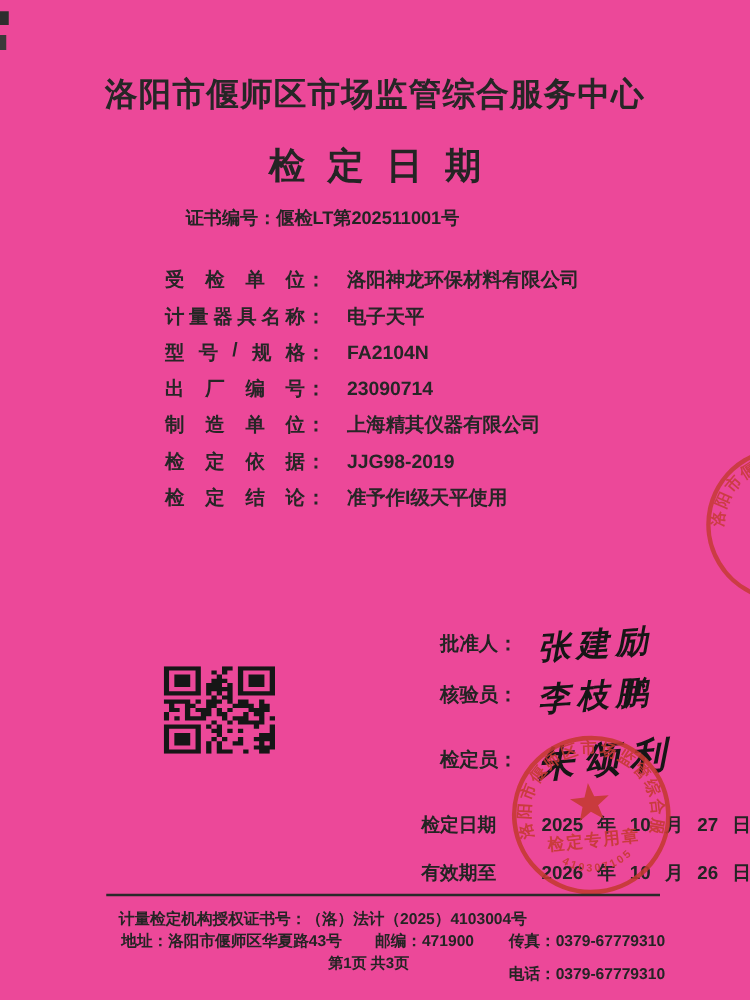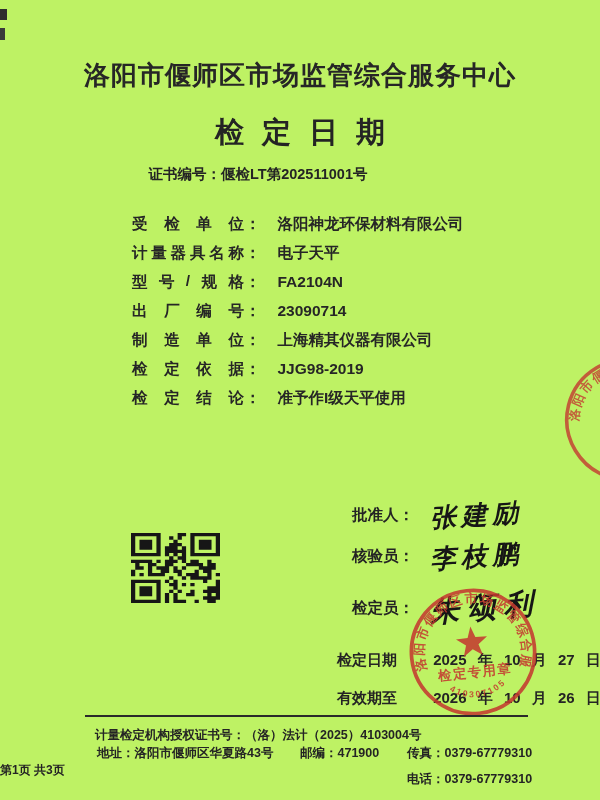--- a/index.html
+++ b/index.html
@@ -1,17 +1,17 @@
 <!DOCTYPE html>
 <html><head>
 <meta charset="utf-8">
 <style>
   html,body{margin:0;padding:0;background:#ffffff;}
   .page{
-    position:relative;width:600px;height:800px;background:#bef264;overflow:hidden;
+    position:relative;width:600px;height:800px;background:#ec4899;overflow:hidden;
     font-family:"Liberation Sans",sans-serif;color:#1b1b1b;
   }
   .abs{position:absolute;}
   
   .org-name{
     left:0;right:0;top:58px;text-align:center;
     font-size:26px;font-weight:bold;letter-spacing:1px;color:#262626;
   }
   .doc-title{
     left:0;right:0;top:113px;text-align:center;
@@ -42,21 +42,21 @@
   .drow{position:absolute;left:0;white-space:nowrap;font-weight:bold;font-size:15px;color:#242424;}
   .drow .dlabel{margin-right:32px;}
   .drow .dval{word-spacing:7px;}
   
   .rule{left:85px;top:715px;width:443px;height:2px;background:#2a2a2a;}
   .f1l{left:95px;top:727px;font-size:12.5px;font-weight:bold;white-space:nowrap;color:#242424;}
   .f1r{left:407px;top:771px;font-size:12.5px;font-weight:bold;white-space:nowrap;color:#242424;}
   .f2a{left:97px;top:745px;font-size:12.5px;font-weight:bold;white-space:nowrap;color:#242424;}
   .f2b{left:300px;top:745px;font-size:12.5px;font-weight:bold;white-space:nowrap;color:#242424;}
   .f2c{left:407px;top:745px;font-size:12.5px;font-weight:bold;white-space:nowrap;color:#242424;}
-  .pageinfo{left:0;right:10px;top:762px;text-align:left;font-size:12px;font-weight:bold;color:#242424;}
+  .pageinfo{left:0;right:10px;top:762px;text-align:center;font-size:12px;font-weight:bold;color:#242424;}
   
   .qr{left:131px;top:533px;width:89px;height:70px;}
   .qr svg{display:block;width:100%;height:100%;}
   
   .seal-main{left:396px;top:575px;width:154px;height:154px;opacity:0.87;transform:rotate(-6deg);pointer-events:none;}
   .seal-tr{left:553px;top:348px;width:150px;height:150px;opacity:0.8;transform:rotate(14deg);pointer-events:none;}
   
   .mark1{left:0;top:9px;width:7px;height:11px;background:#2e2e2e;}
   .mark2{left:0;top:28px;width:5px;height:12px;background:#3a3a3a;}
 </style>

